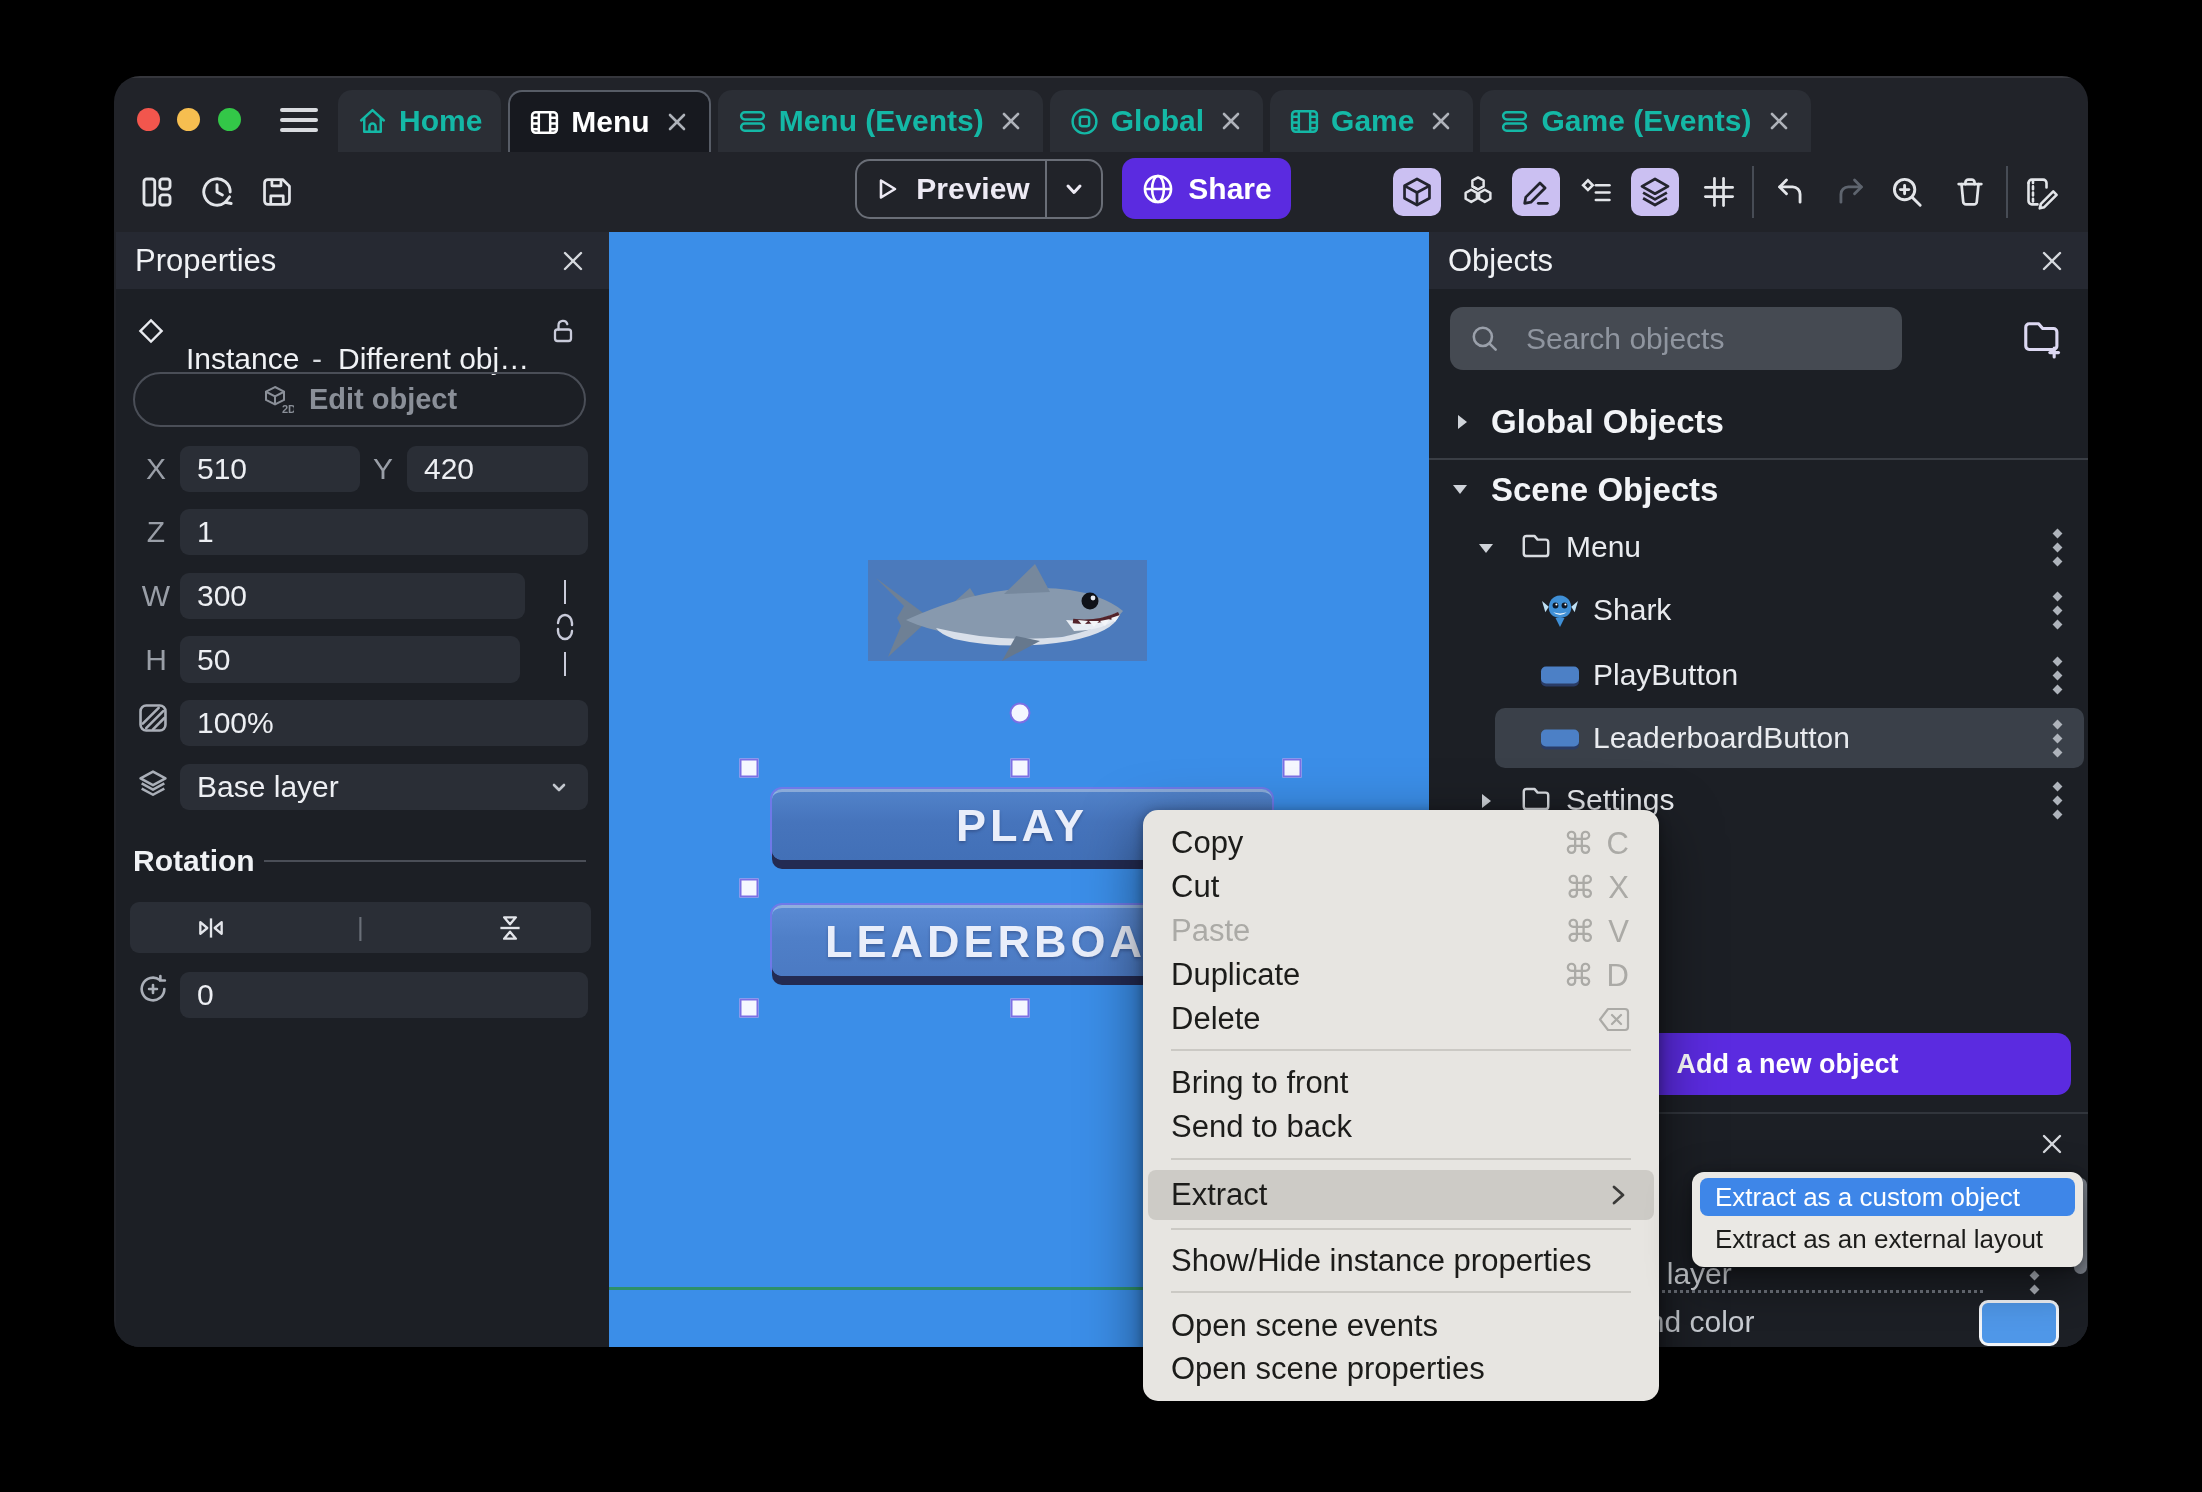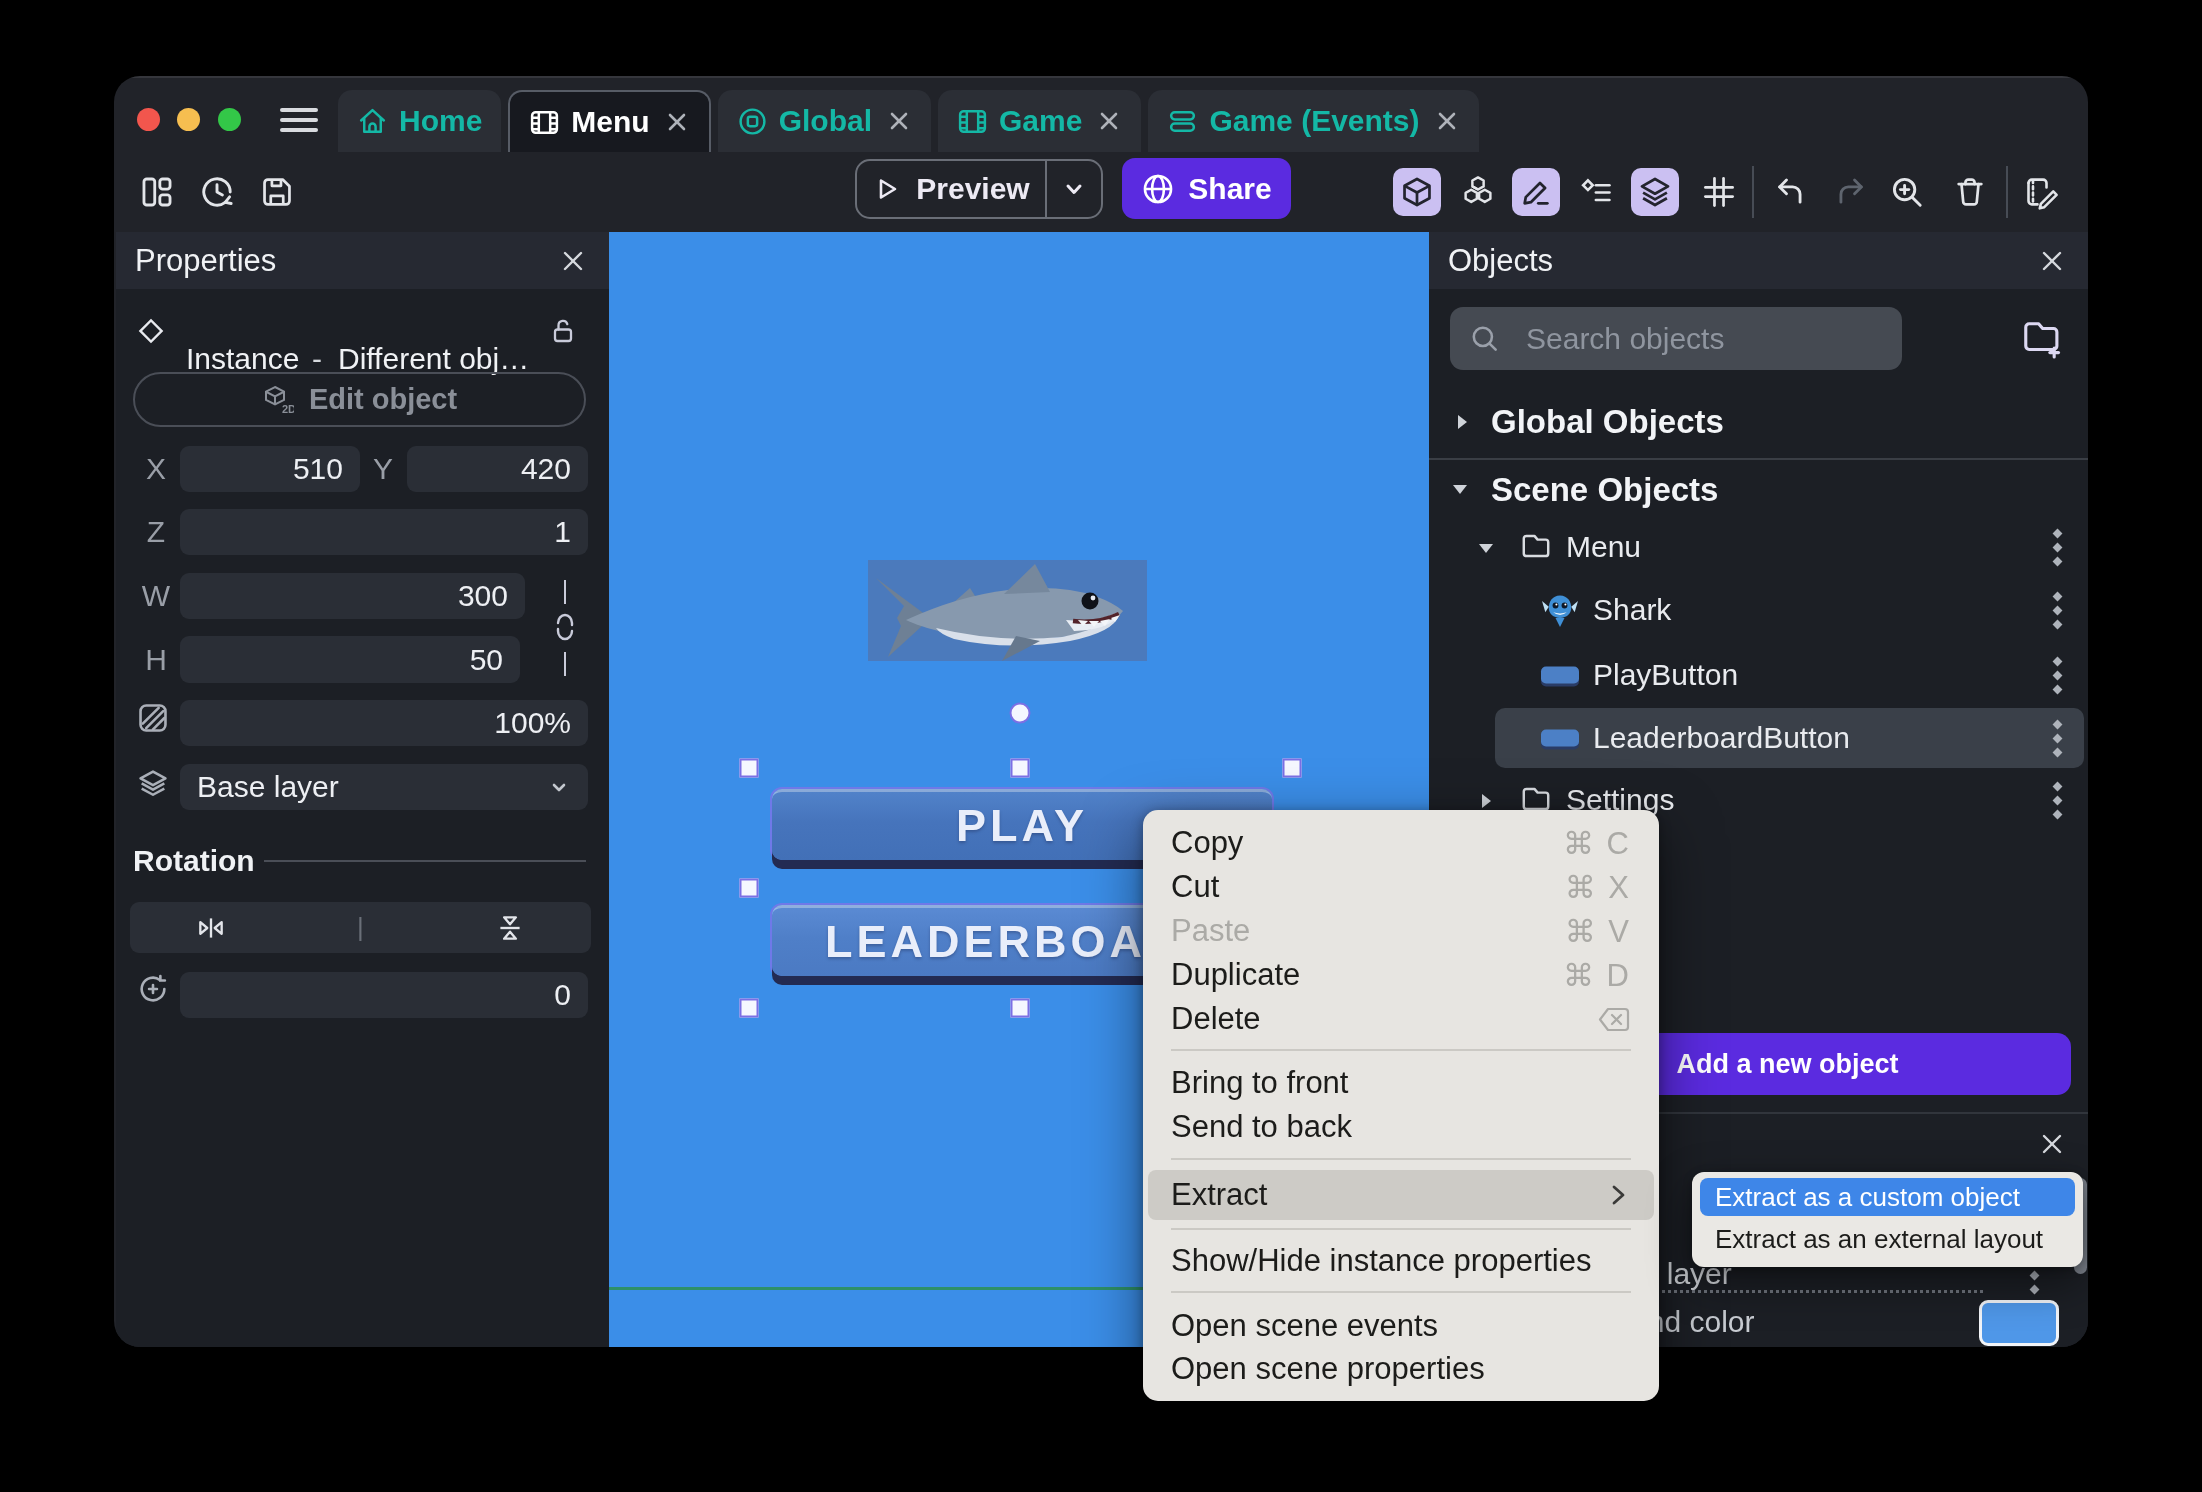--- a/index.html
+++ b/index.html
@@ -41,21 +41,21 @@
 
 
 .panel { position:absolute; top:156px; bottom:0; background:#1C1F25; }
 .panel-header { position:absolute; left:0; right:0; top:0; height:57px; background:#262932;
   display:flex; align-items:center; }
 .panel-title { font-size:31px; color:#F0F2F5; margin-left:19px; }
 .panel-close { position:absolute; right:14px; top:7px; width:44px; height:44px;
   display:flex; align-items:center; justify-content:center; color:#D6D9DE; }
 .fld { position:absolute; background:#2A2E36; border-radius:9px; display:flex; align-items:center;
   padding:0 17px; font-size:30px; color:#EDEFF3; }
-input.fld { border:none; outline:none; font-family:inherit;text-align:right; }
+input.fld { border:none; outline:none; font-family:inherit; }
 input.search { border:none; outline:none; font-family:inherit; position:absolute;
   background:#454A52; border-radius:13px; font-size:30px; color:#E8EBF0; }
 input.search::placeholder { color:#8F959F; }
 .flabel { position:absolute; font-size:30px; color:#999EA7; transform:translate(-50%,-50%); }
 .edit-obj { position:absolute; left:17px; top:140px; width:453px; height:55px;
   border:2px solid #4A4E57; border-radius:28px; display:flex; align-items:center;
   justify-content:center; gap:15px; color:#8A8F98; font-size:29px; font-weight:bold; }
 .sec-title { position:absolute; font-size:30px; font-weight:bold; color:#F0F2F5; }
 .hline { position:absolute; height:2px; background:#3A3E45; }
 .tree-label { position:absolute; font-size:30px; color:#E9EBEF; transform:translate(0,-50%); }
@@ -160,20 +160,35 @@
       <span class="tab-close">
             <svg width="26" height="26" viewBox="0 0 26 26" stroke="currentColor" stroke-width="2.6" stroke-linecap="round">
               <line x1="6" y1="6" x2="20" y2="20"></line>
               <line x1="20" y1="6" x2="6" y2="20"></line>
             </svg>
           </span>
     </div>
     <div class="tab">
       <span>
             <svg width="31" height="31" viewBox="0 0 30 30" fill="none" stroke="currentColor" stroke-width="2.4">
+              <rect x="4" y="6" width="22" height="7" rx="3.5"></rect>
+              <rect x="4" y="17" width="22" height="7" rx="3.5"></rect>
+            </svg>
+          </span>
+      <span>Menu (Events)</span>
+      <span class="tab-close">
+            <svg width="26" height="26" viewBox="0 0 26 26" stroke="currentColor" stroke-width="2.6" stroke-linecap="round">
+              <line x1="6" y1="6" x2="20" y2="20"></line>
+              <line x1="20" y1="6" x2="6" y2="20"></line>
+            </svg>
+          </span>
+    </div>
+    <div class="tab">
+      <span>
+            <svg width="31" height="31" viewBox="0 0 30 30" fill="none" stroke="currentColor" stroke-width="2.4">
               <circle cx="15" cy="15" r="11.5"></circle>
               <rect x="10.5" y="10.5" width="9" height="9" rx="2"></rect>
             </svg>
           </span>
       <span>Global</span>
       <span class="tab-close">
             <svg width="26" height="26" viewBox="0 0 26 26" stroke="currentColor" stroke-width="2.6" stroke-linecap="round">
               <line x1="6" y1="6" x2="20" y2="20"></line>
               <line x1="20" y1="6" x2="6" y2="20"></line>
             </svg>

